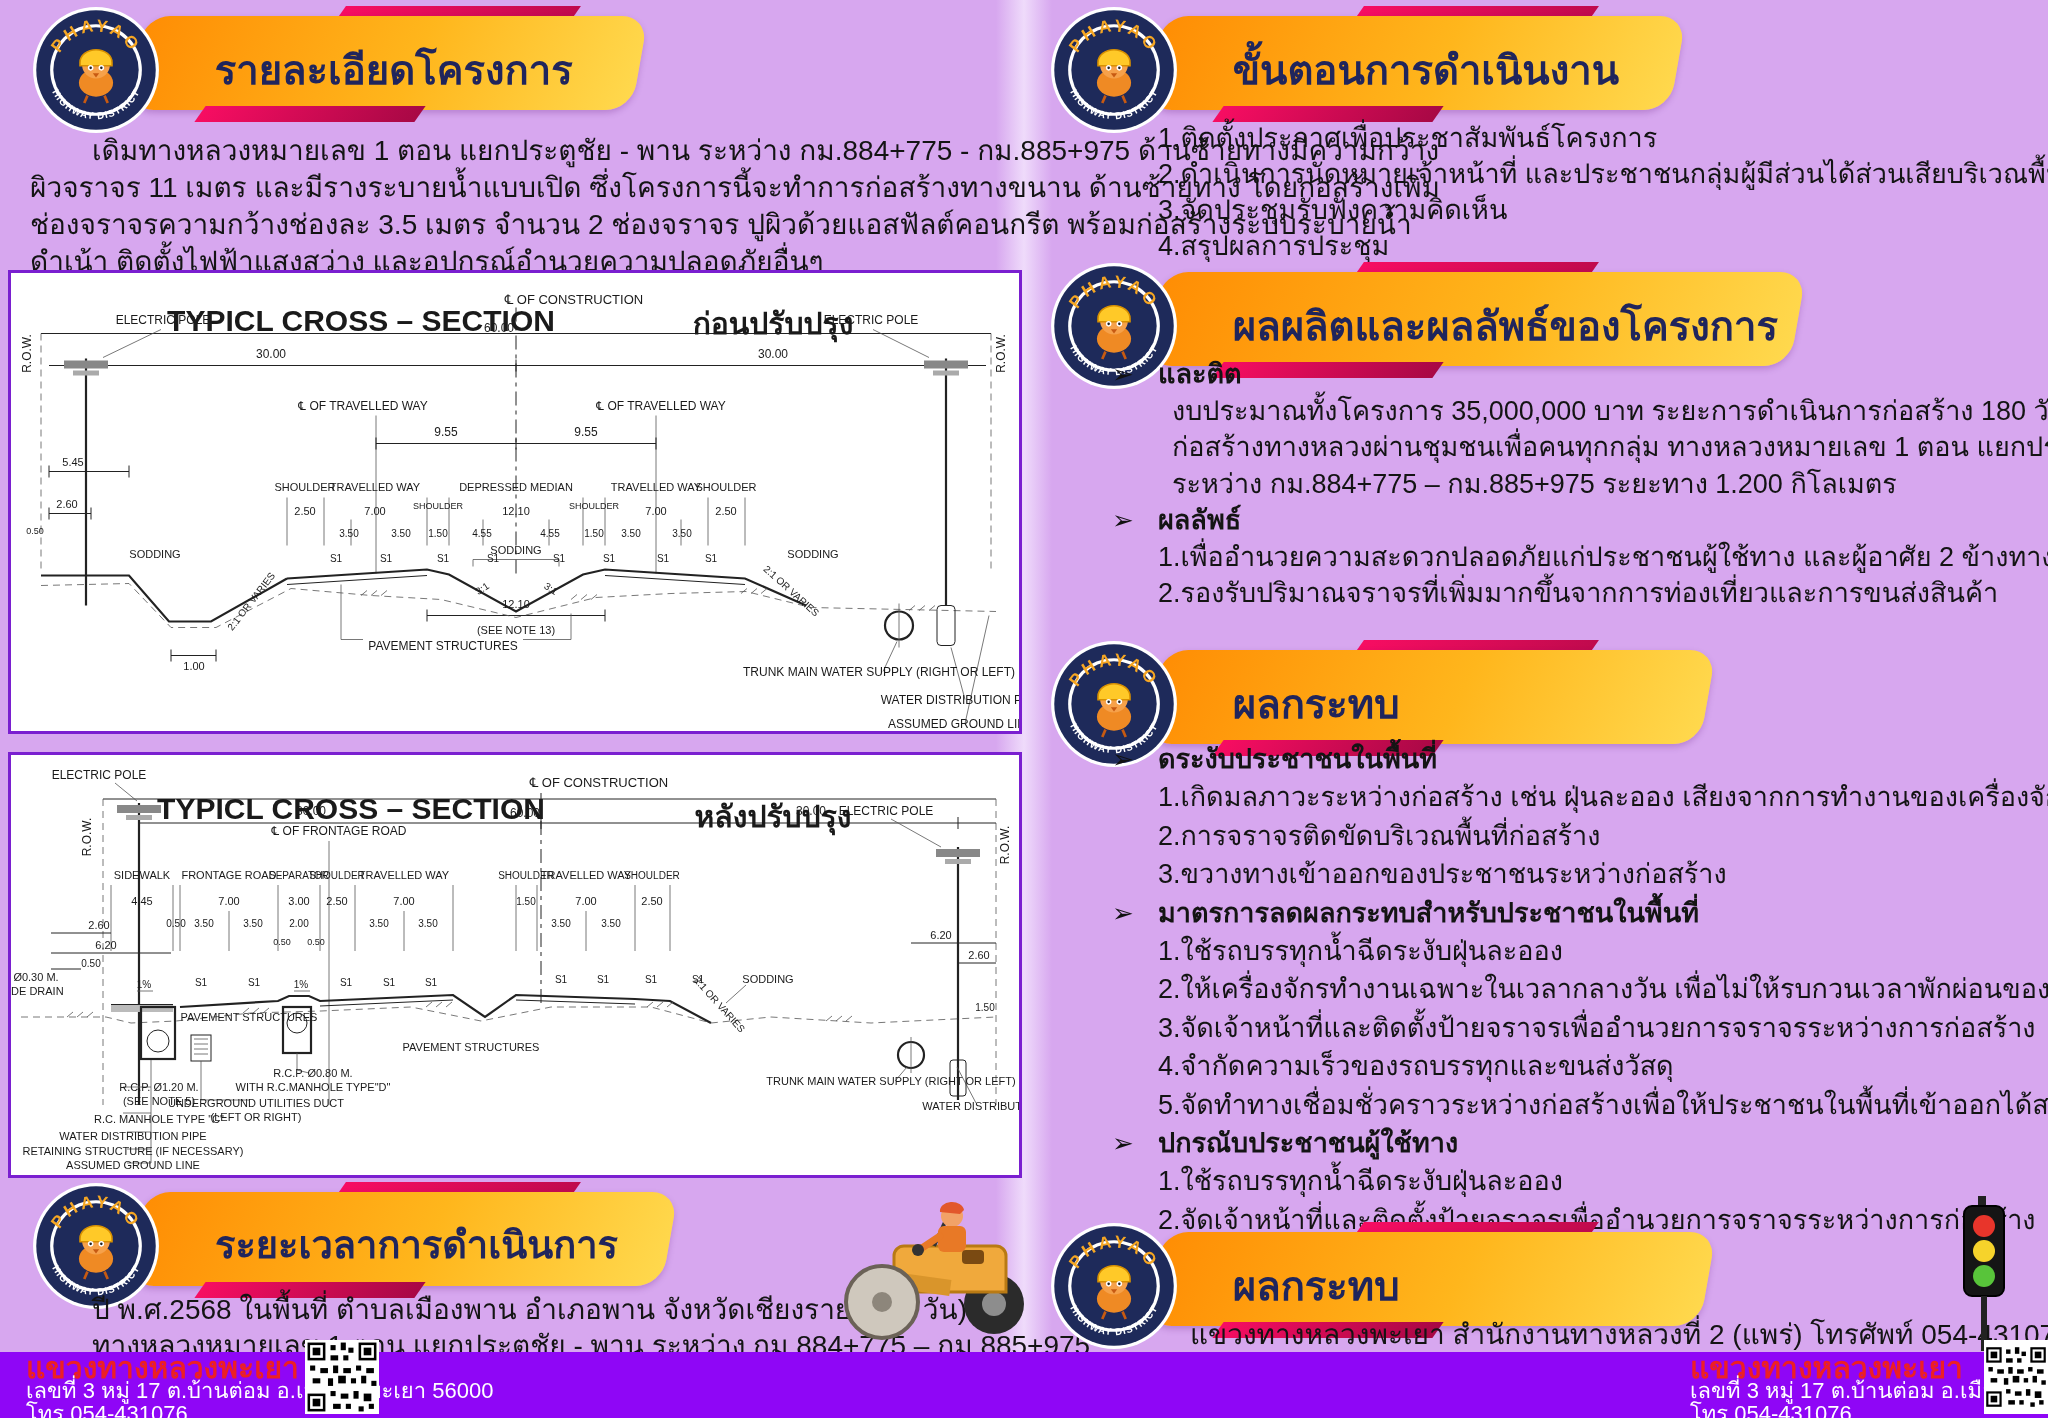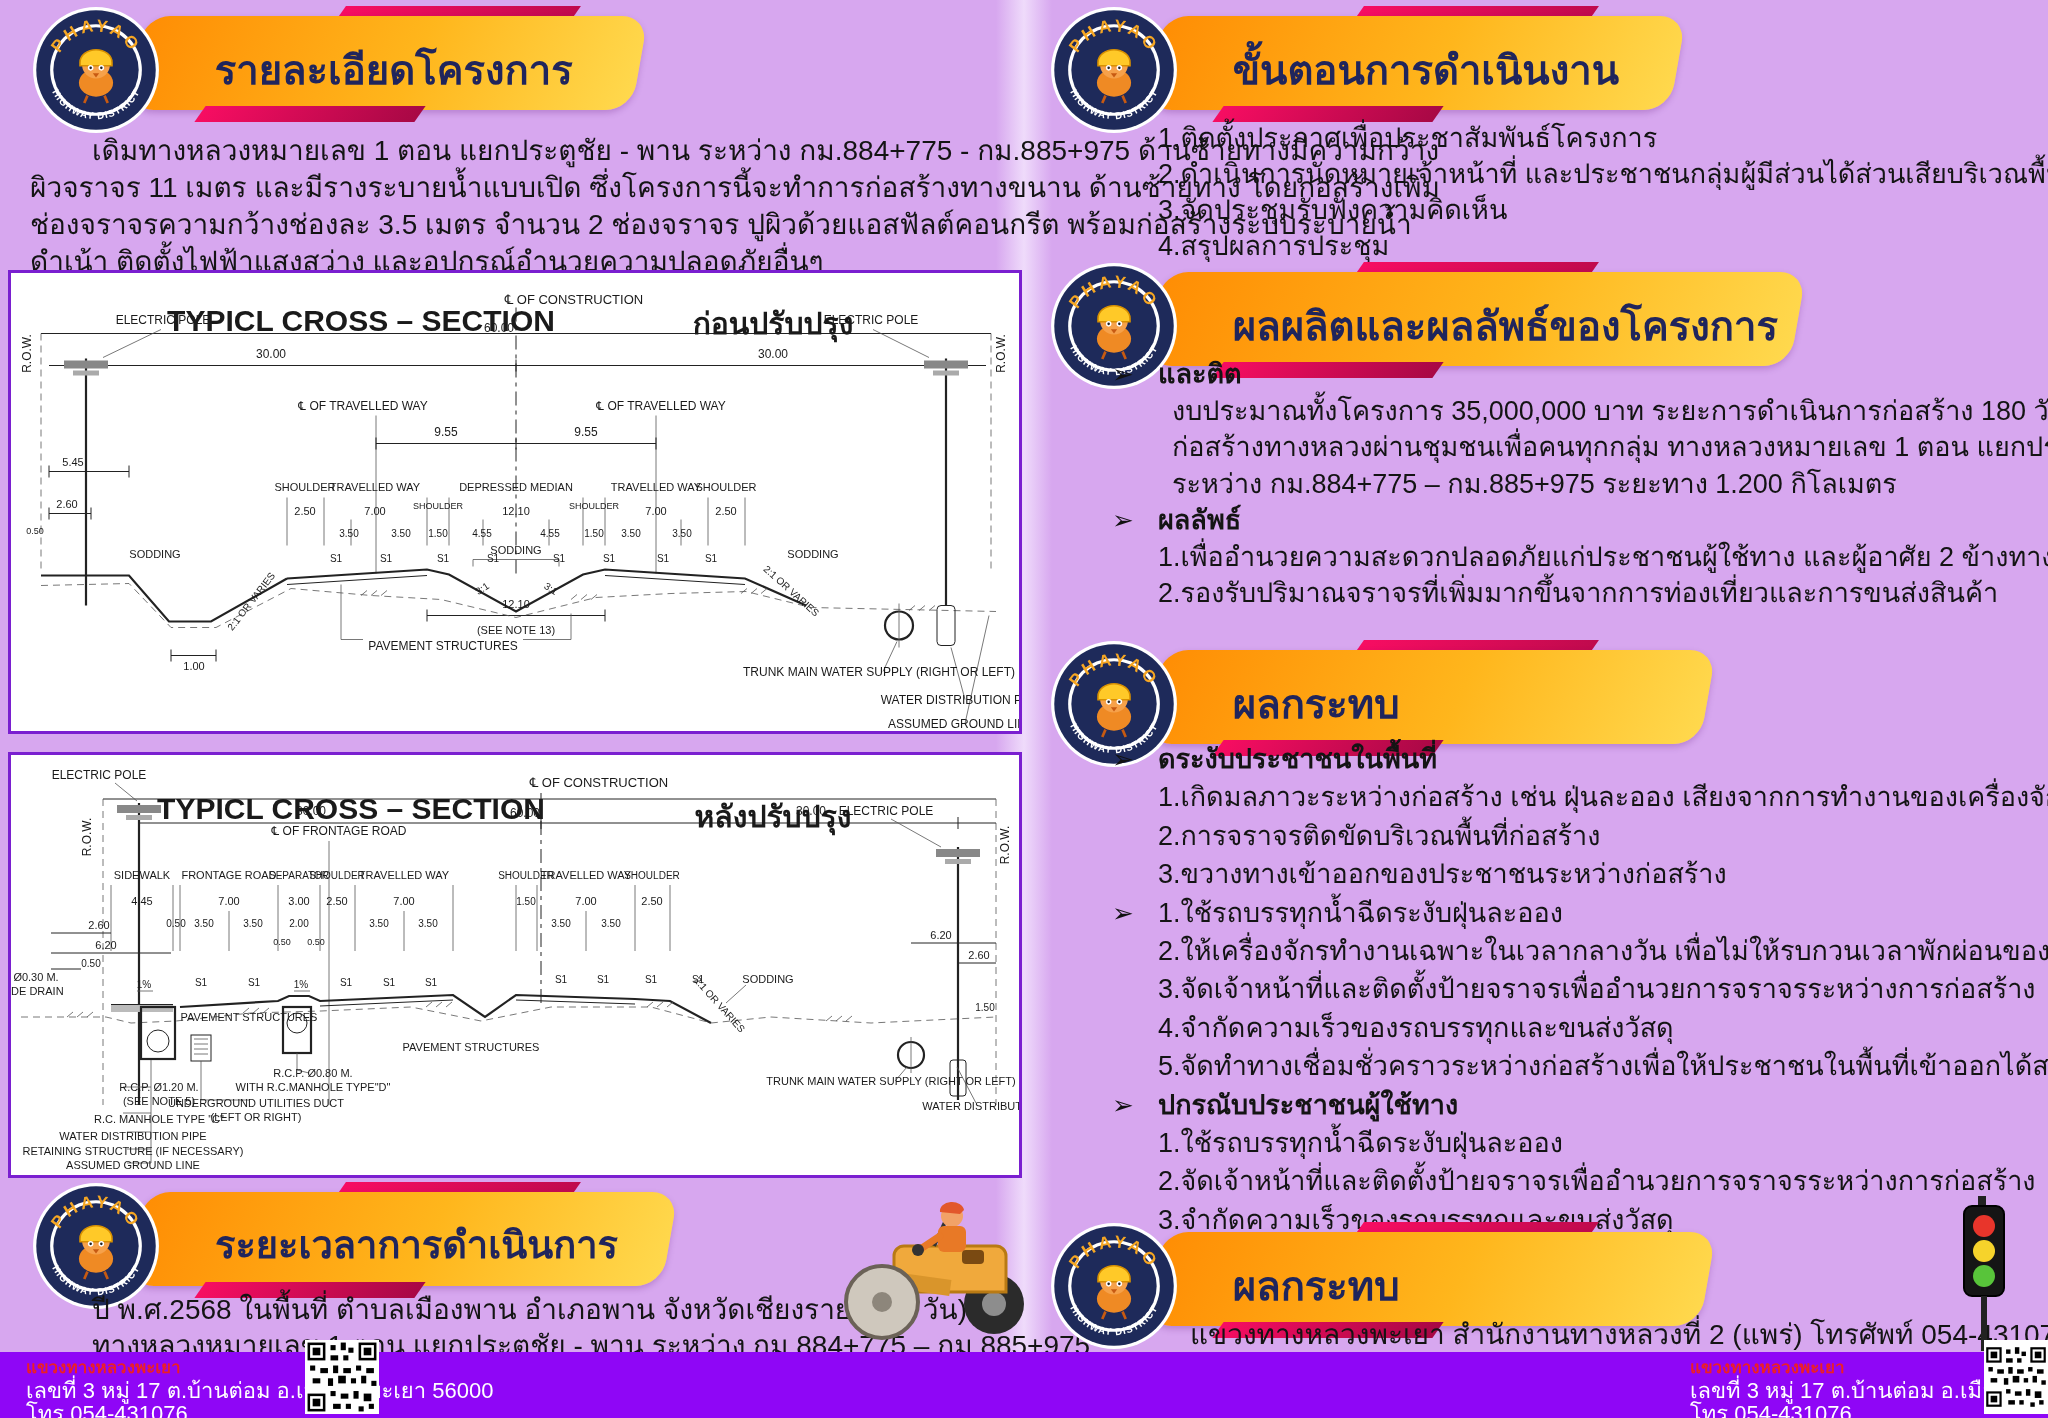--- a/index.html
+++ b/index.html
@@ -39,21 +39,21 @@
   .s9{font-size:9px}.s10{font-size:10px}.s11{font-size:11px}.s12{font-size:12px}.s13{font-size:13px}
   .ttl{font-size:30px;font-weight:bold;fill:#e51c1c;}
   .st{text-anchor:start}.en{text-anchor:end}
   .ln{stroke:#222;stroke-width:1;fill:none}
   .ln2{stroke:#222;stroke-width:2.2;fill:none}
   .thin{stroke:#555;stroke-width:.8;fill:none}
   .dash{stroke-dasharray:7 5}
   .cl{stroke:#222;stroke-width:1;fill:none;stroke-dasharray:14 5 4 5}
   
   .footer-bar{position:absolute;left:0;top:1352px;width:2048px;height:66px;background:#8f06f6;}
-  .f-org{font-size:17px;font-weight:bold;color:#ed1f24;line-height:23px;white-space:nowrap;}
+  .f-org{font-size:30px;font-weight:bold;color:#ed1f24;line-height:23px;white-space:nowrap;}
   .f-line{font-size:22px;color:#ffffff;line-height:23px;white-space:nowrap;}
   .fblock{position:absolute;top:1356px;}
   .qr{position:absolute;background:#fff;}
   .period-lines{position:absolute;left:92px;top:1292px;font-size:28px;color:#141414;}
   .period-lines div{line-height:36px;white-space:nowrap;}
   .contact-line{position:absolute;left:1190px;top:1312px;font-size:28px;color:#141414;white-space:nowrap;}
 </style>
 </head>
 <body>
 
@@ -425,21 +425,21 @@
   <svg class="logo">
       <use href="#logo-sym"></use>
     </svg>
 </div>
 
 <div class="list" style="left:1112px;top:740px;line-height:38.4px;">
   <div class="row-h"><span class="arr">➢</span><span>ดระงับประชาชนในพื้นที่</span></div>
   <div class="ind2">1.เกิดมลภาวะระหว่างก่อสร้าง เช่น ฝุ่นละออง เสียงจากการทำงานของเครื่องจักร</div>
   <div class="ind2">2.การจราจรติดขัดบริเวณพื้นที่ก่อสร้าง</div>
   <div class="ind2">3.ขวางทางเข้าออกของประชาชนระหว่างก่อสร้าง</div>
-  <div class="row-h"><span class="ar r arr">➢</span></div>
+  <div class="row-h"><span class="ar r arr">➢</span><span>มาตรการลดผลกระทบสำหรับประชาชนในพื้นที่</span></div>
   <div class="ind2">1.ใช้รถบรรทุกน้ำฉีดระงับฝุ่นละออง</div>
   <div class="ind2">2.ให้เครื่องจักรทำงานเฉพาะในเวลากลางวัน เพื่อไม่ให้รบกวนเวลาพักผ่อนของผู้อาศัยสองข้างทาง</div>
   <div class="ind2">3.จัดเจ้าหน้าที่และติดตั้งป้ายจราจรเพื่ออำนวยการจราจรระหว่างการก่อสร้าง</div>
   <div class="ind2">4.จำกัดความเร็วของรถบรรทุกและขนส่งวัสดุ</div>
   <div class="ind2">5.จัดทำทางเชื่อมชั่วคราวระหว่างก่อสร้างเพื่อให้ประชาชนในพื้นที่เข้าออกได้สะดวก</div>
   <div class="row-h"><span class="arr">➢</span><span>ปกรณับประชาชนผู้ใช้ทาง</span></div>
   <div class="ind2">1.ใช้รถบรรทุกน้ำฉีดระงับฝุ่นละออง</div>
   <div class="ind2">2.จัดเจ้าหน้าที่และติดตั้งป้ายจราจรเพื่ออำนวยการจราจรระหว่างการก่อสร้าง</div>
   <div class="ind2">3.จำกัดความเร็วของรถบรรทุกและขนส่งวัสดุ</div>
 </div>

